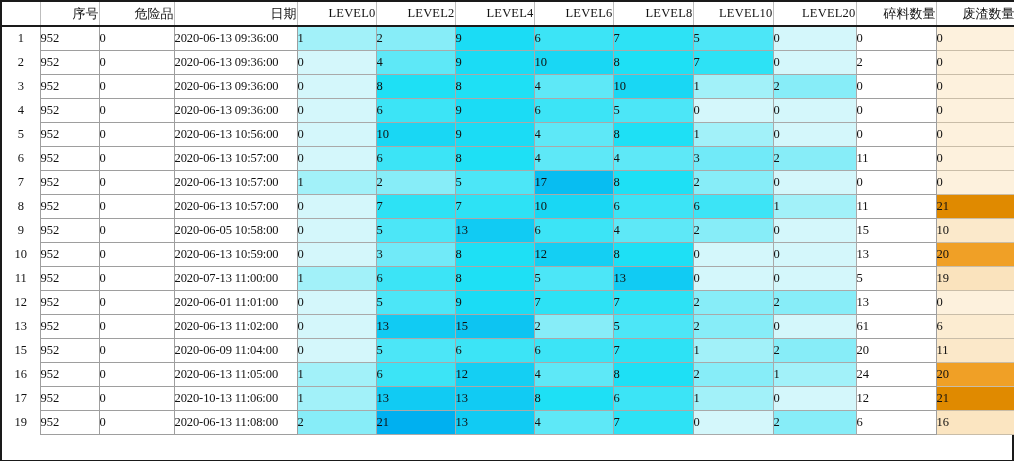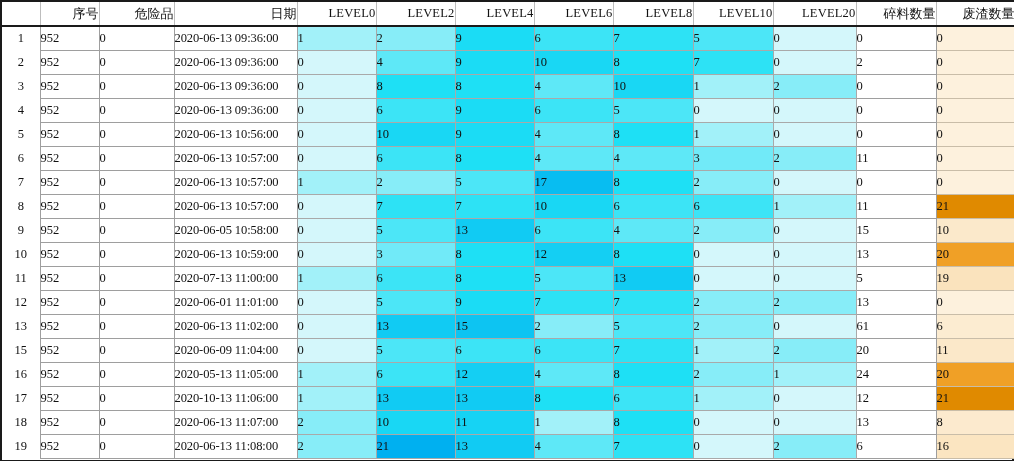--- a/index.html
+++ b/index.html
@@ -351,21 +351,21 @@
           <td class="heat" style="background: rgb(45, 226, 245);">7</td>
           <td class="heat" style="background: rgb(162, 241, 249);">1</td>
           <td class="heat" style="background: rgb(135, 237, 248);">2</td>
           <td class="plain">20</td>
           <td class="warm" style="background: rgb(251, 232, 201);">11</td>
         </tr>
         <tr>
           <td class="rownum">16</td>
           <td class="plain">952</td>
           <td class="plain">0</td>
-          <td class="plain date">2020-05-13 11:05:00</td>
+          <td class="plain date">2020-06-13 11:05:00</td>
           <td class="heat" style="background: rgb(162, 241, 249);">1</td>
           <td class="heat" style="background: rgb(60, 228, 246);">6</td>
           <td class="heat" style="background: rgb(20, 207, 243);">12</td>
           <td class="heat" style="background: rgb(94, 232, 247);">4</td>
           <td class="heat" style="background: rgb(30, 224, 245);">8</td>
           <td class="heat" style="background: rgb(135, 237, 248);">2</td>
           <td class="heat" style="background: rgb(162, 241, 249);">1</td>
           <td class="plain">24</td>
           <td class="warm" style="background: rgb(240, 160, 38);">20</td>
         </tr>
@@ -376,35 +376,20 @@
           <td class="plain date">2020-10-13 11:06:00</td>
           <td class="heat" style="background: rgb(162, 241, 249);">1</td>
           <td class="heat" style="background: rgb(17, 203, 243);">13</td>
           <td class="heat" style="background: rgb(17, 203, 243);">13</td>
           <td class="heat" style="background: rgb(30, 224, 245);">8</td>
           <td class="heat" style="background: rgb(60, 228, 246);">6</td>
           <td class="heat" style="background: rgb(162, 241, 249);">1</td>
           <td class="heat" style="background: rgb(212, 247, 251);">0</td>
           <td class="plain">12</td>
           <td class="warm" style="background: rgb(224, 138, 0);">21</td>
-        </tr>
-        <tr>
-          <td class="rownum">18</td>
-          <td class="plain">952</td>
-          <td class="plain">0</td>
-          <td class="plain date">2020-06-13 11:07:00</td>
-          <td class="heat" style="background: rgb(135, 237, 248);">2</td>
-          <td class="heat" style="background: rgb(25, 215, 244);">10</td>
-          <td class="heat" style="background: rgb(22, 211, 244);">11</td>
-          <td class="heat" style="background: rgb(162, 241, 249);">1</td>
-          <td class="heat" style="background: rgb(30, 224, 245);">8</td>
-          <td class="heat" style="background: rgb(212, 247, 251);">0</td>
-          <td class="heat" style="background: rgb(212, 247, 251);">0</td>
-          <td class="plain">13</td>
-          <td class="warm" style="background: rgb(252, 234, 206);">8</td>
         </tr>
         <tr>
           <td class="rownum">19</td>
           <td class="plain">952</td>
           <td class="plain">0</td>
           <td class="plain date">2020-06-13 11:08:00</td>
           <td class="heat" style="background: rgb(135, 237, 248);">2</td>
           <td class="heat" style="background: rgb(0, 176, 240);">21</td>
           <td class="heat" style="background: rgb(17, 203, 243);">13</td>
           <td class="heat" style="background: rgb(94, 232, 247);">4</td>

